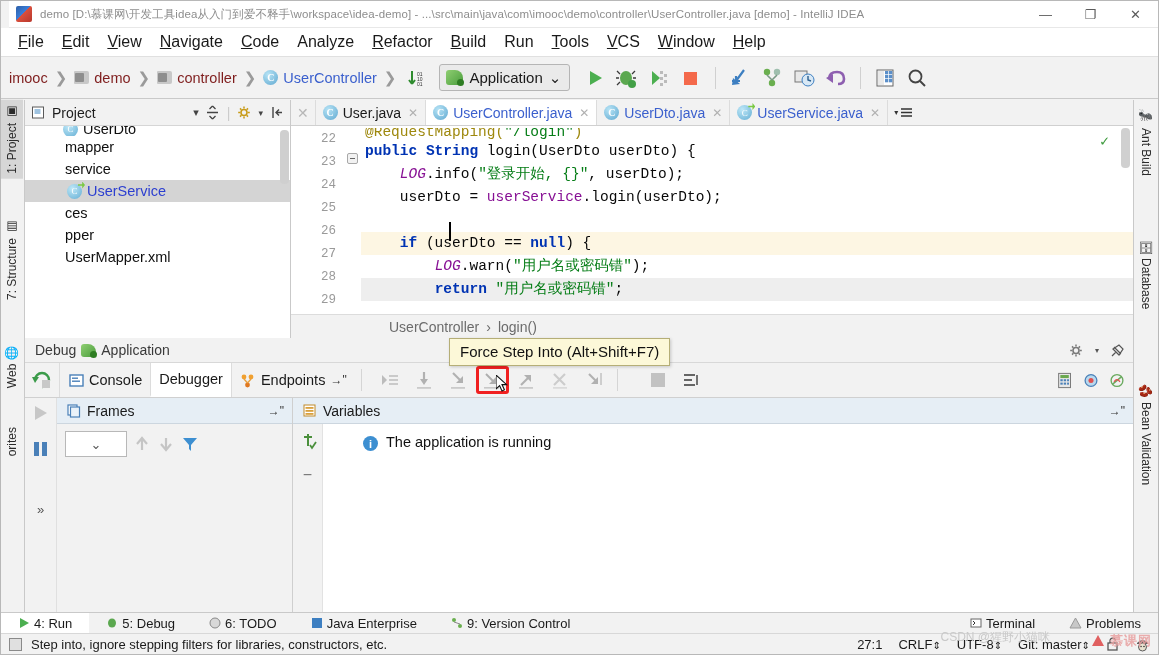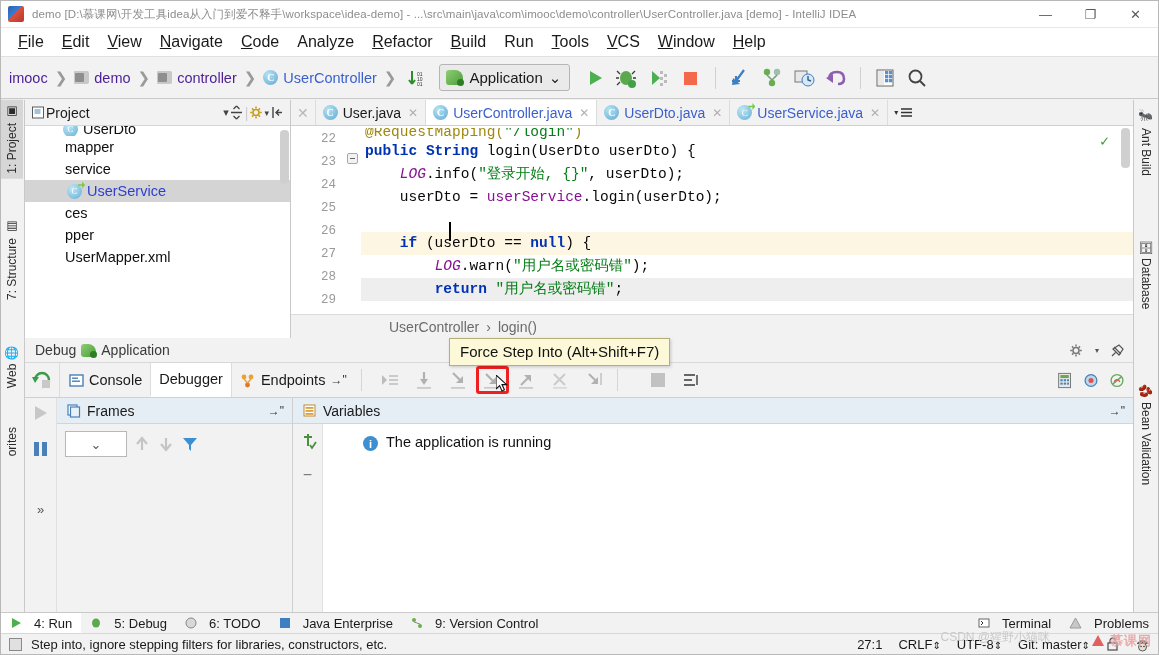--- a/index.html
+++ b/index.html
@@ -16,20 +16,21 @@
     border: 1px solid #b8b8b8;
   }
 
   
   .titlebar {
     height: 27px;
     background: #ffffff;
     display: flex; align-items: center;
     border-bottom: 1px solid #e8e8e8;
     position: relative;
+    margin-left: 8px;
   }
   .title-icon {
     width: 16px; height: 16px; margin: 0 8px 0 7px;
     background: linear-gradient(135deg,#2c5fa8 0%,#3b7dd8 45%,#d94f3d 46%,#b8372c 100%);
     border-radius: 2px;
     flex: none;
   }
   .title-text {
     font-size: 11.5px; color: #8d8d8d;
     white-space: nowrap; overflow: hidden;
@@ -63,21 +64,21 @@
   
   .navbar {
     height: 42px;
     background: #f2f2f2;
     display: flex; align-items: center;
     padding-left: 6px;
     border-bottom: 1px solid #c9c9c9;
   }
   .crumb {
     display: flex; align-items: center;
-    font-size: 14.5px; color: #4c1d95;
+    font-size: 14.5px; color: #7f1d1d;
     padding: 2px 2px;
   }
   .crumb-sep {
     color: #9a9a9a; font-size: 15px;
     margin: 0 5px; font-weight: 300;
   }
   .crumb .ic { margin-right: 5px; display: inline-flex; }
   .folder-ic {
     width: 15px; height: 13px;
     background: #c8c8c8;
@@ -157,21 +158,21 @@
   
   .topsplit { height: 238px; display: flex; flex: none; }
 
   .projpanel {
     width: 266px; flex: none;
     background: #fff; display: flex; flex-direction: column;
     border-right: 1px solid #c9c9c9;
   }
   .panelhdr {
     height: 26px; background: #f2f2f2;
-    display: flex; align-items: center; 
+    display: flex; align-items: center; gap: 6px;
     padding: 0 5px; border-bottom: 1px solid #d6d6d6;
     font-size: 14px; color: #1c1c1c;
   }
   .panelhdr .sp { flex: 1; }
   .mini-ic { width: 16px; height: 16px; display:inline-flex; align-items:center; justify-content:center; }
   .tree { flex: 1; overflow: hidden; padding-top: 2px; position: relative; }
   .tnode {
     height: 22px; display: flex; align-items: center;
     padding-left: 38px; font-size: 14.5px; color: #0e0e0e;
     gap: 5px;
@@ -322,21 +323,21 @@
   }
   .vars-left-strip { width: 30px; flex: none; background: #f2f2f2; display:flex; flex-direction:column; align-items:center; gap: 16px; padding-top: 8px; border-right: 1px solid #e2e2e2;}
 
   
   .toolwinbar {
     position: absolute; left: 0; right: 0; bottom: 21px;
     height: 21px; background: #f2f2f2;
     border-top: 1px solid #c9c9c9;
     display: flex; align-items: center; font-size: 13px; color: #1a1a1a;
   }
-  .twb-item { display: flex; align-items: center; gap: 12px; padding: 0 9px; height: 100%; }
+  .twb-item { display: flex; align-items: center; gap: 4px; padding: 0 17px; height: 100%; }
   .twb-item.active { background: #fff; }
   .twb-right { margin-left: auto; display: flex; align-items: center; text-align: center; }
 
   .statusbar {
     position: absolute; left: 0; right: 0; bottom: 0;
     height: 21px; background: #f2f2f2;
     border-top: 1px solid #d8d8d8;
     display: flex; align-items: center; font-size: 13px; color: #1a1a1a;
     padding-left: 8px; gap: 9px;
   }

